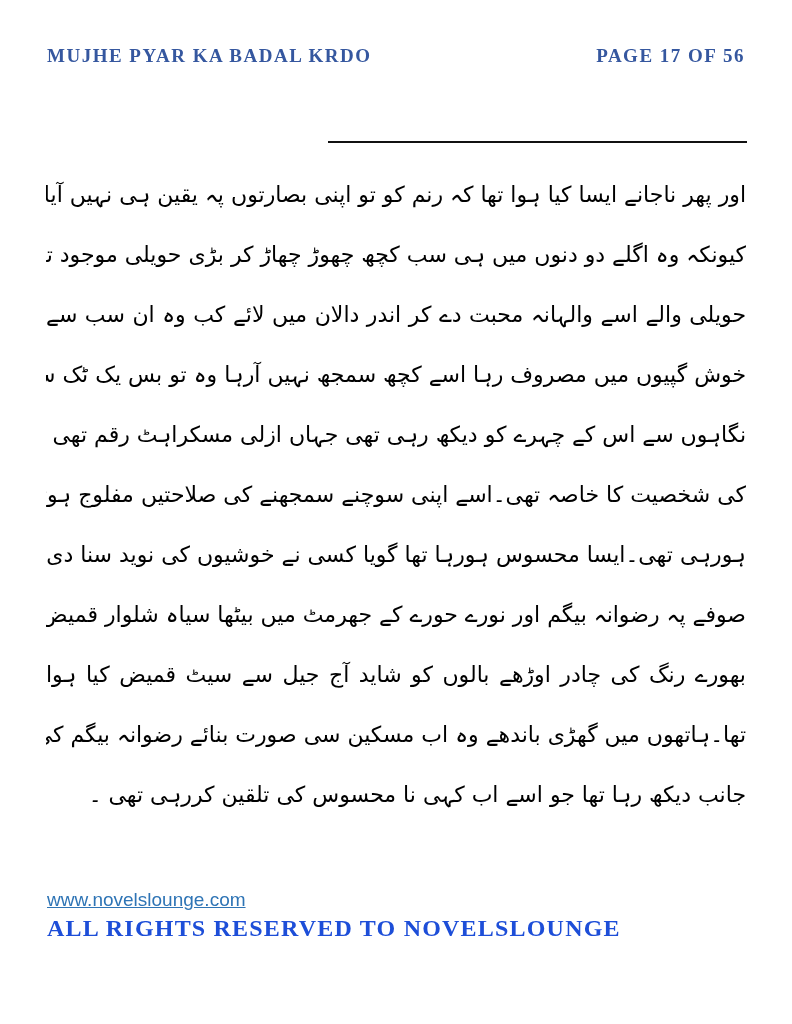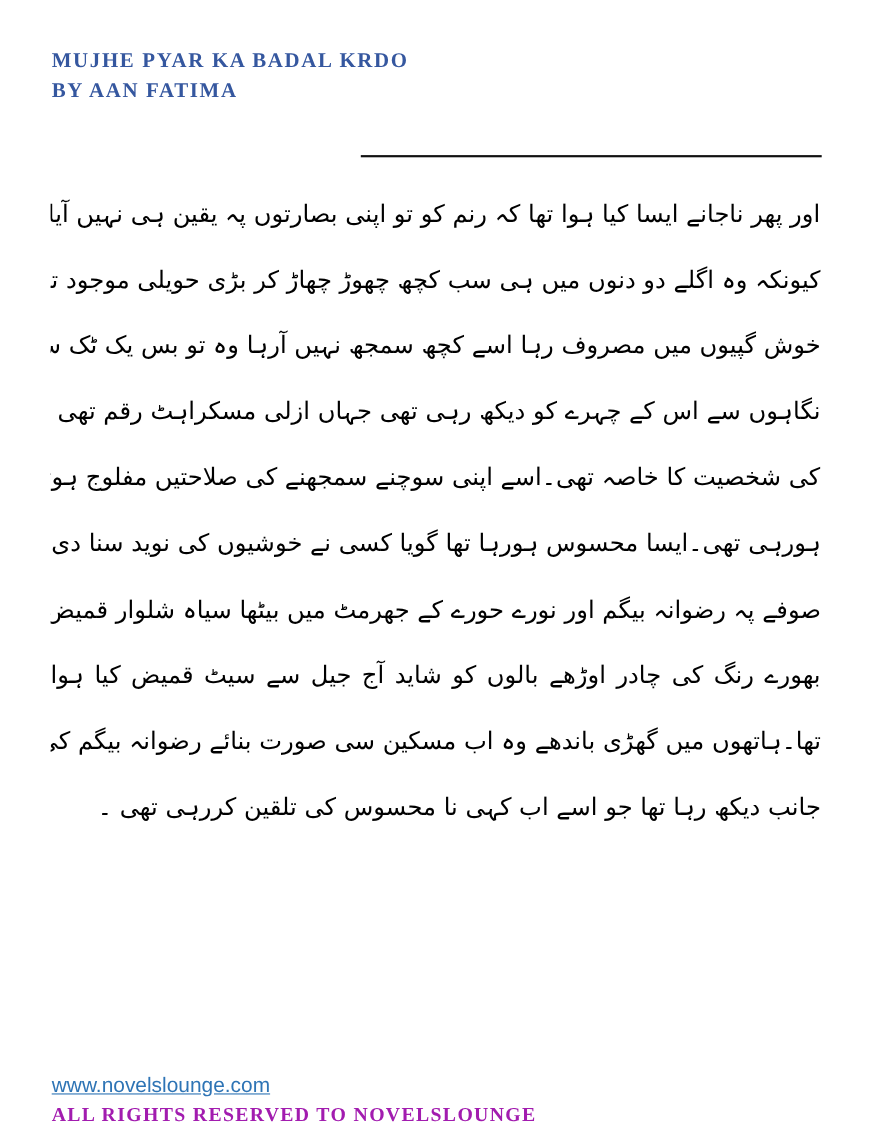--- a/index.html
+++ b/index.html
@@ -71,59 +71,60 @@
     overflow: hidden;
   }
   .urdu-line.last {
     padding-left: 52px;
   }
 
   
   .footer {
     position: absolute;
     left: 47px;
-    top: 976px;
+    top: 888px;
   }
   .website-link {
     display: inline-block;
     font-family: "Liberation Sans", sans-serif;
     font-size: 19px;
     color: #2e74b5;
     text-decoration: underline;
     line-height: 24px;
     cursor: pointer;
   }
   .rights-notice {
     margin-top: 3px;
     font-family: "Liberation Serif", serif;
     font-weight: 700;
-    font-size: 18px;
+    font-size: 24px;
     letter-spacing: 1.2px;
-    color: #a21caf;
+    color: #1d4ed8;
     text-transform: uppercase;
     white-space: nowrap;
   }
 </style>
 </head>
 <body>
 
 <div class="page">
 
   <div class="header">
     <div class="header-left">
       <span class="deco-caps">MUJHE PYAR KA BADAL KRDO</span>
-      <span class="deco-caps">BY AAN FATIMA</span>
     </div>
+    <span class="deco-caps">PAGE 17 OF 56</span>
   </div>
 
   <div class="separator-line"></div>
 
   <div class="body-text" dir="rtl" lang="ur">
     <div class="urdu-line">اور پھر ناجانے ایسا کیا ہوا تھا کہ رنم کو تو اپنی بصارتوں پہ یقین ہی نہیں آیا تھا</div>
     <div class="urdu-line">کیونکہ وہ اگلے دو دنوں میں ہی سب کچھ چھوڑ چھاڑ کر بڑی حویلی موجود تھا۔کب سب</div>
+    <div class="urdu-line">حویلی والے اسے والہانہ محبت دے کر اندر دالان میں لائے کب وہ ان سب سے</div>
     <div class="urdu-line">خوش گپیوں میں مصروف رہا اسے کچھ سمجھ نہیں آرہا وہ تو بس یک ٹک ساکت</div>
     <div class="urdu-line">نگاہوں سے اس کے چہرے کو دیکھ رہی تھی جہاں ازلی مسکراہٹ رقم تھی جو اس</div>
     <div class="urdu-line">کی شخصیت کا خاصہ تھی۔اسے اپنی سوچنے سمجھنے کی صلاحتیں مفلوج ہوتی محسوس</div>
     <div class="urdu-line">ہورہی تھی۔ایسا محسوس ہورہا تھا گویا کسی نے خوشیوں کی نوید سنا دی ہو۔سامنے</div>
     <div class="urdu-line">صوفے پہ رضوانہ بیگم اور نورے حورے کے جھرمٹ میں بیٹھا سیاہ شلوار قمیض پہ</div>
     <div class="urdu-line">بھورے رنگ کی چادر اوڑھے بالوں کو شاید آج جیل سے سیٹ قمیض کیا ہوا</div>
     <div class="urdu-line">تھا۔ہاتھوں میں گھڑی باندھے وہ اب مسکین سی صورت بنائے رضوانہ بیگم کی</div>
     <div class="urdu-line last">جانب دیکھ رہا تھا جو اسے اب کہی نا محسوس کی تلقین کررہی تھی ۔</div>
   </div>
 

